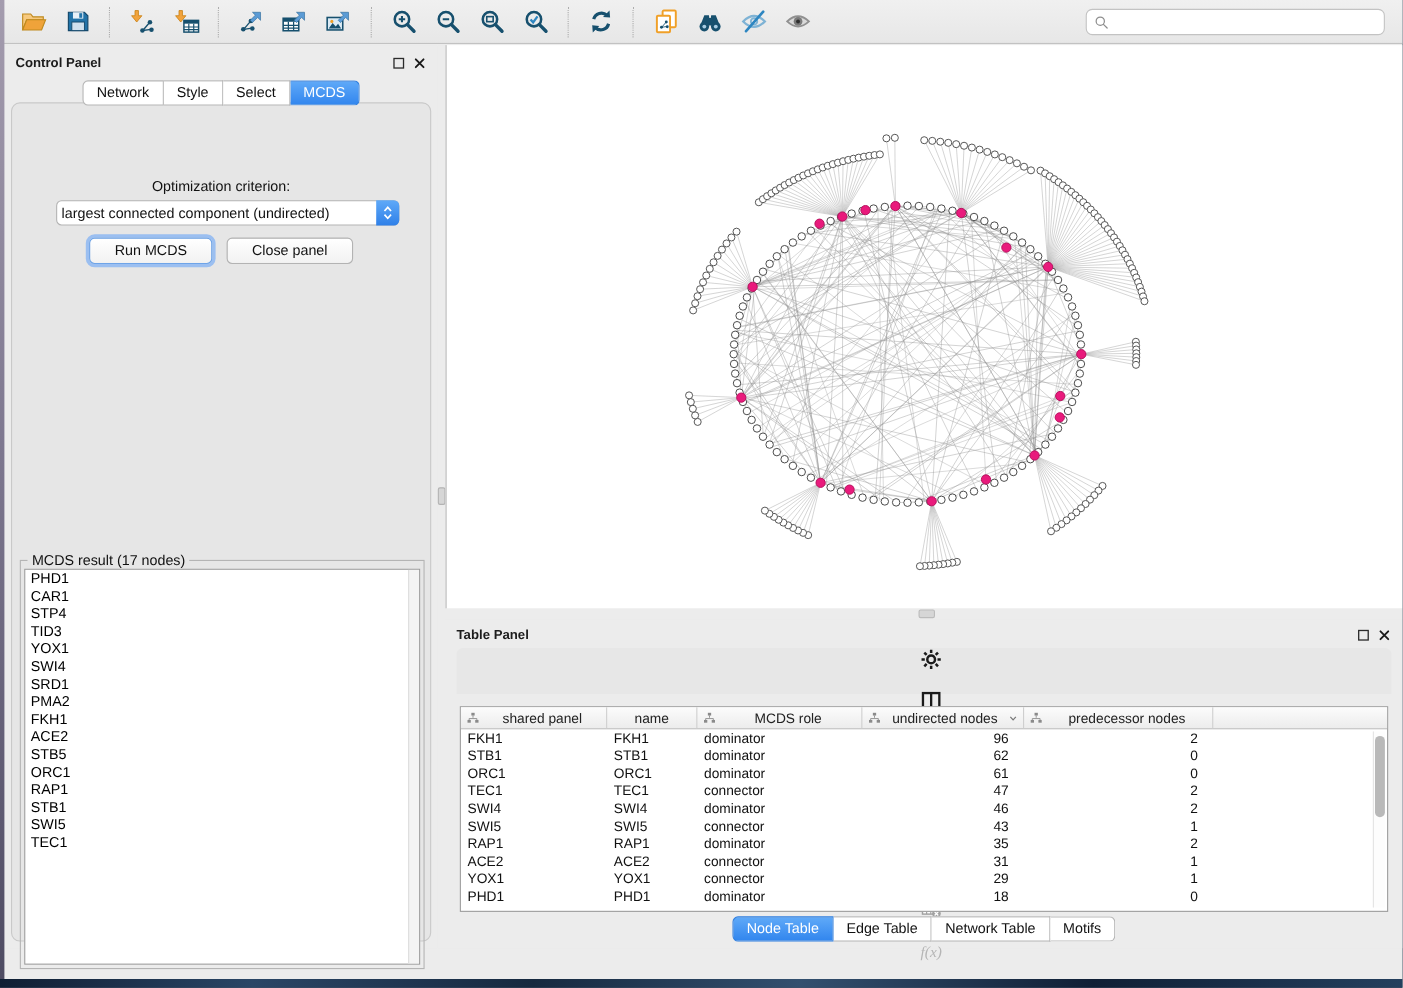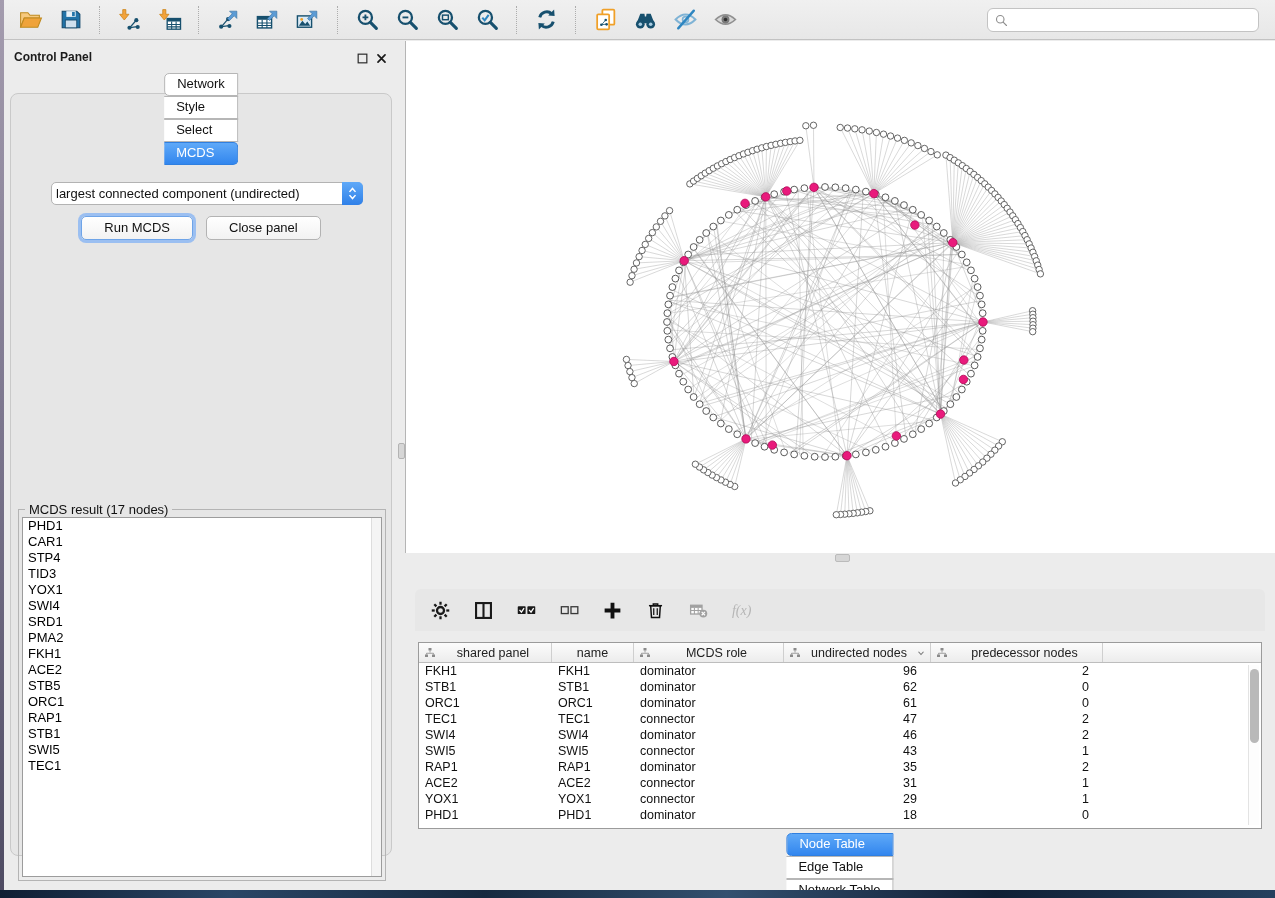--- a/index.html
+++ b/index.html
@@ -32,21 +32,21 @@
   .panel-title { font-size:12px; color:#1c1c1c;font-weight:bold; }
   .panel-ctrl { width:13px; height:13px; display:inline-block; }
   .panel-ctrl svg { width:13px; height:13px; }
 
   
   #control-panel { left:4px; top:41px; width:394px; height:821px; background:#ececec; }
   #cp-header { position:absolute; left:10px; top:8px; right:10px; height:16px; display:flex; align-items:center; }
   #cp-header .panel-title { flex:1; }
   #cp-body { position:absolute; left:6px; top:52px; width:382px; height:763px; background:#e6e6e6;
     border:1px solid #c9c9c9; border-radius:8px; }
-  .seg { display:flex;flex-direction:column; }
+  .seg { display:flex; }
   #cp-tabs { position:absolute; left:50%; transform:translateX(-50%); top:32px; z-index:5; }
   .seg-tab { background:#fff; border:1px solid #b6b6b6; border-left:none; font-size:13px; color:#111;
     padding:3px 12px 4px; line-height:14px; cursor:default; white-space:nowrap; }
   .seg-tab:first-child { border-left:1px solid #b6b6b6; border-radius:5px 0 0 5px; }
   .seg-tab:last-child { border-radius:0 5px 5px 0; }
   .seg-tab.active { background:linear-gradient(#5fa9f8,#3286ee); border-color:#2f7fe0; color:#fff; }
 
   #opt-label { position:absolute; left:0; right:0; top:68px; text-align:center; font-size:13px; color:#111; }
   #criterion-select { position:absolute; left:40px; top:88px; width:312px; height:23px; background:#fff;
     border:1px solid #b3b3b3; border-radius:5px; display:flex; align-items:center; }
@@ -84,21 +84,21 @@
   #light-yellow { left:33px; background:#febc2e; border:1px solid #d89c23; }
   #light-green { left:53px; background:#28c840; border:1px solid #1da532; }
   #net-title { position:absolute; left:0; right:0; top:5px; text-align:center; font-size:12.5px; color:#222; font-weight:700; }
   #network-canvas { position:absolute; left:0; top:26px; width:868px; height:486px; }
 
   
   #table-panel { left:405px; top:563px; width:870px; height:299px; background:#ececec; }
   #tp-header { position:absolute; left:10px; top:6px; right:10px; height:16px; display:flex; align-items:center; }
   #tp-header .panel-title { flex:1; }
   #tp-toolbar { position:absolute; left:10px; top:26px; right:10px; height:42px; background:#e7e7e7;
-    border-radius:6px 6px 0 0; display:flex; align-items:center; padding-left:12px; gap:17px; }
+    border-radius:6px 6px 0 0; display:flex; align-items:center; padding-left:12px; gap:17px;flex-direction:column; }
   .tpt-btn { width:26px; height:26px; display:flex; align-items:center; justify-content:center; }
   .tpt-btn svg { width:21px; height:21px; }
   .tpt-btn.disabled { opacity:.9; }
 
   #node-table { position:absolute; left:13px; top:79px; width:844px; height:187px; background:#fff; border:1px solid #9b9b9b; }
   #nt-header { display:flex; height:20px; background:linear-gradient(#fcfcfc,#ececec); border-bottom:1px solid #bdbdbd; }
   .nt-hcell { display:flex; align-items:center; border-right:1px solid #cfcfcf; font-size:12.5px; color:#222; padding:0 3px; }
   .nt-hcell .tree { width:12px; height:12px; margin:0 2px; flex:none; }
   .nt-hcell .lbl { flex:1; text-align:center; white-space:nowrap; overflow:hidden; }
   .nt-hcell .sort { width:12px; height:12px; flex:none; }
@@ -303,20 +303,21 @@
             <path d="M5.5 5.5 L18.5 18.5 M18.5 5.5 L5.5 18.5" stroke="#1a1a1a" stroke-width="3.2" stroke-linecap="round"></path>
           </svg></span>
     </div>
     <div class="seg" id="cp-tabs">
         <span class="seg-tab">Network</span>
         <span class="seg-tab">Style</span>
         <span class="seg-tab">Select</span>
         <span class="seg-tab active">MCDS</span>
       </div>
     <div id="cp-body">
+      <div id="opt-label">Optimization criterion:</div>
       <div id="criterion-select">
         <span class="sel-text">largest connected component (undirected)</span>
         <span class="sel-stepper">
           <svg viewBox="0 0 12 8">
               <path d="M2 6.5 L6 2 L10 6.5" fill="none" stroke="#fff" stroke-width="2"></path>
             </svg>
           <svg viewBox="0 0 12 8">
               <path d="M2 1.5 L6 6 L10 1.5" fill="none" stroke="#fff" stroke-width="2"></path>
             </svg>
         </span>
@@ -930,20 +931,29 @@
         <circle cx="557.4142831300717" cy="312.4266202293692" r="4.2" fill="#e91a7c" stroke="#b80f5e" stroke-width="0.9"></circle>
         <circle cx="490.35967754345546" cy="368.90023947880155" r="4.2" fill="#e91a7c" stroke="#b80f5e" stroke-width="0.9"></circle>
         <circle cx="508.8865753975461" cy="158.0746773063732" r="4.2" fill="#e91a7c" stroke="#b80f5e" stroke-width="0.9"></circle>
         <circle cx="339" cy="136.35451968153188" r="4.2" fill="#e91a7c" stroke="#b80f5e" stroke-width="0.9"></circle>
         <circle cx="380.7763404952525" cy="124.01007695274046" r="4.2" fill="#e91a7c" stroke="#b80f5e" stroke-width="0.9"></circle>
         <circle cx="366.32889792784704" cy="378.099733322954" r="4.2" fill="#e91a7c" stroke="#b80f5e" stroke-width="0.9"></circle>
       </svg>
   </div>
 
   <div class="abs" id="table-panel">
+    <div id="tp-header">
+      <span class="panel-title">Table Panel</span>
+      <span class="panel-ctrl"><svg viewBox="0 0 24 24">
+            <rect x="4" y="4" width="16" height="16" fill="none" stroke="#2b2b2b" stroke-width="2.2"></rect>
+          </svg></span>
+      <span class="panel-ctrl" style="margin-left:6px;"><svg viewBox="0 0 24 24">
+            <path d="M5.5 5.5 L18.5 18.5 M18.5 5.5 L5.5 18.5" stroke="#1a1a1a" stroke-width="3.2" stroke-linecap="round"></path>
+          </svg></span>
+    </div>
     <div id="tp-toolbar">
         <div class="tpt-btn">
           <svg viewBox="0 0 24 24">
             <circle cx="12" cy="12" r="4" fill="none" stroke="#1a1a1a" stroke-width="2.6"></circle>
             <g stroke="#1a1a1a" stroke-width="2.6">
               <line x1="12" y1="2" x2="12" y2="5.4"></line>
               <line x1="12" y1="18.6" x2="12" y2="22"></line>
               <line x1="2" y1="12" x2="5.4" y2="12"></line>
               <line x1="18.6" y1="12" x2="22" y2="12"></line>
               <line x1="4.9" y1="4.9" x2="7.3" y2="7.3"></line>

